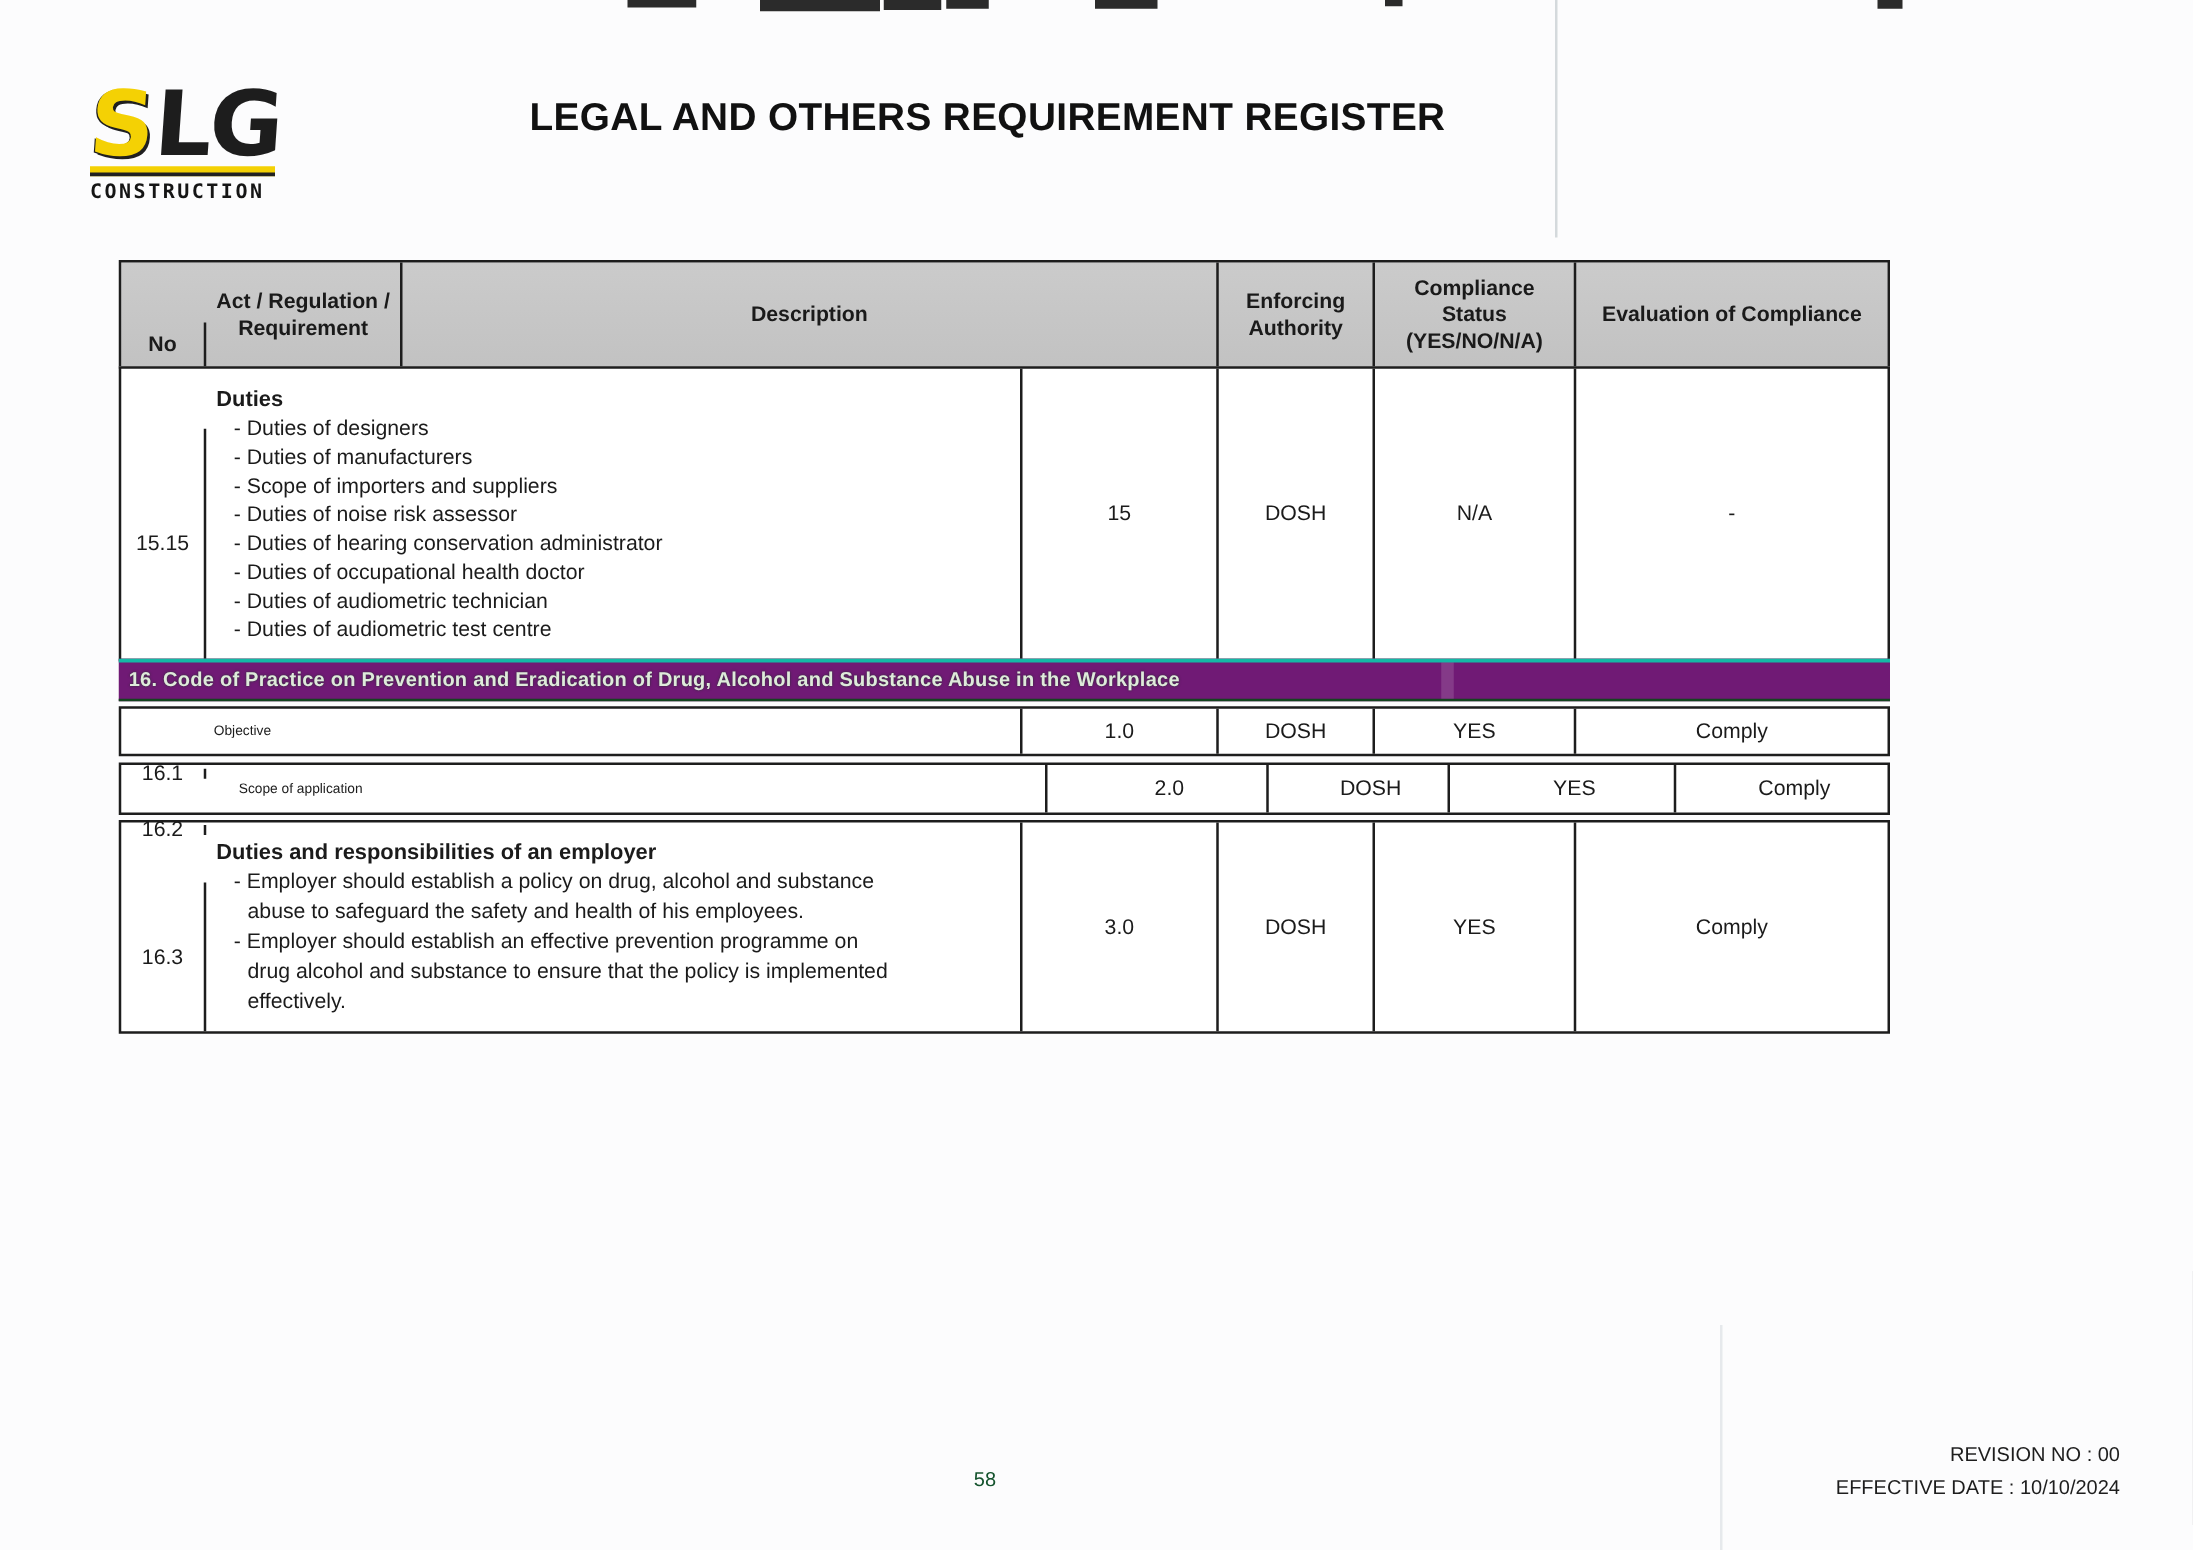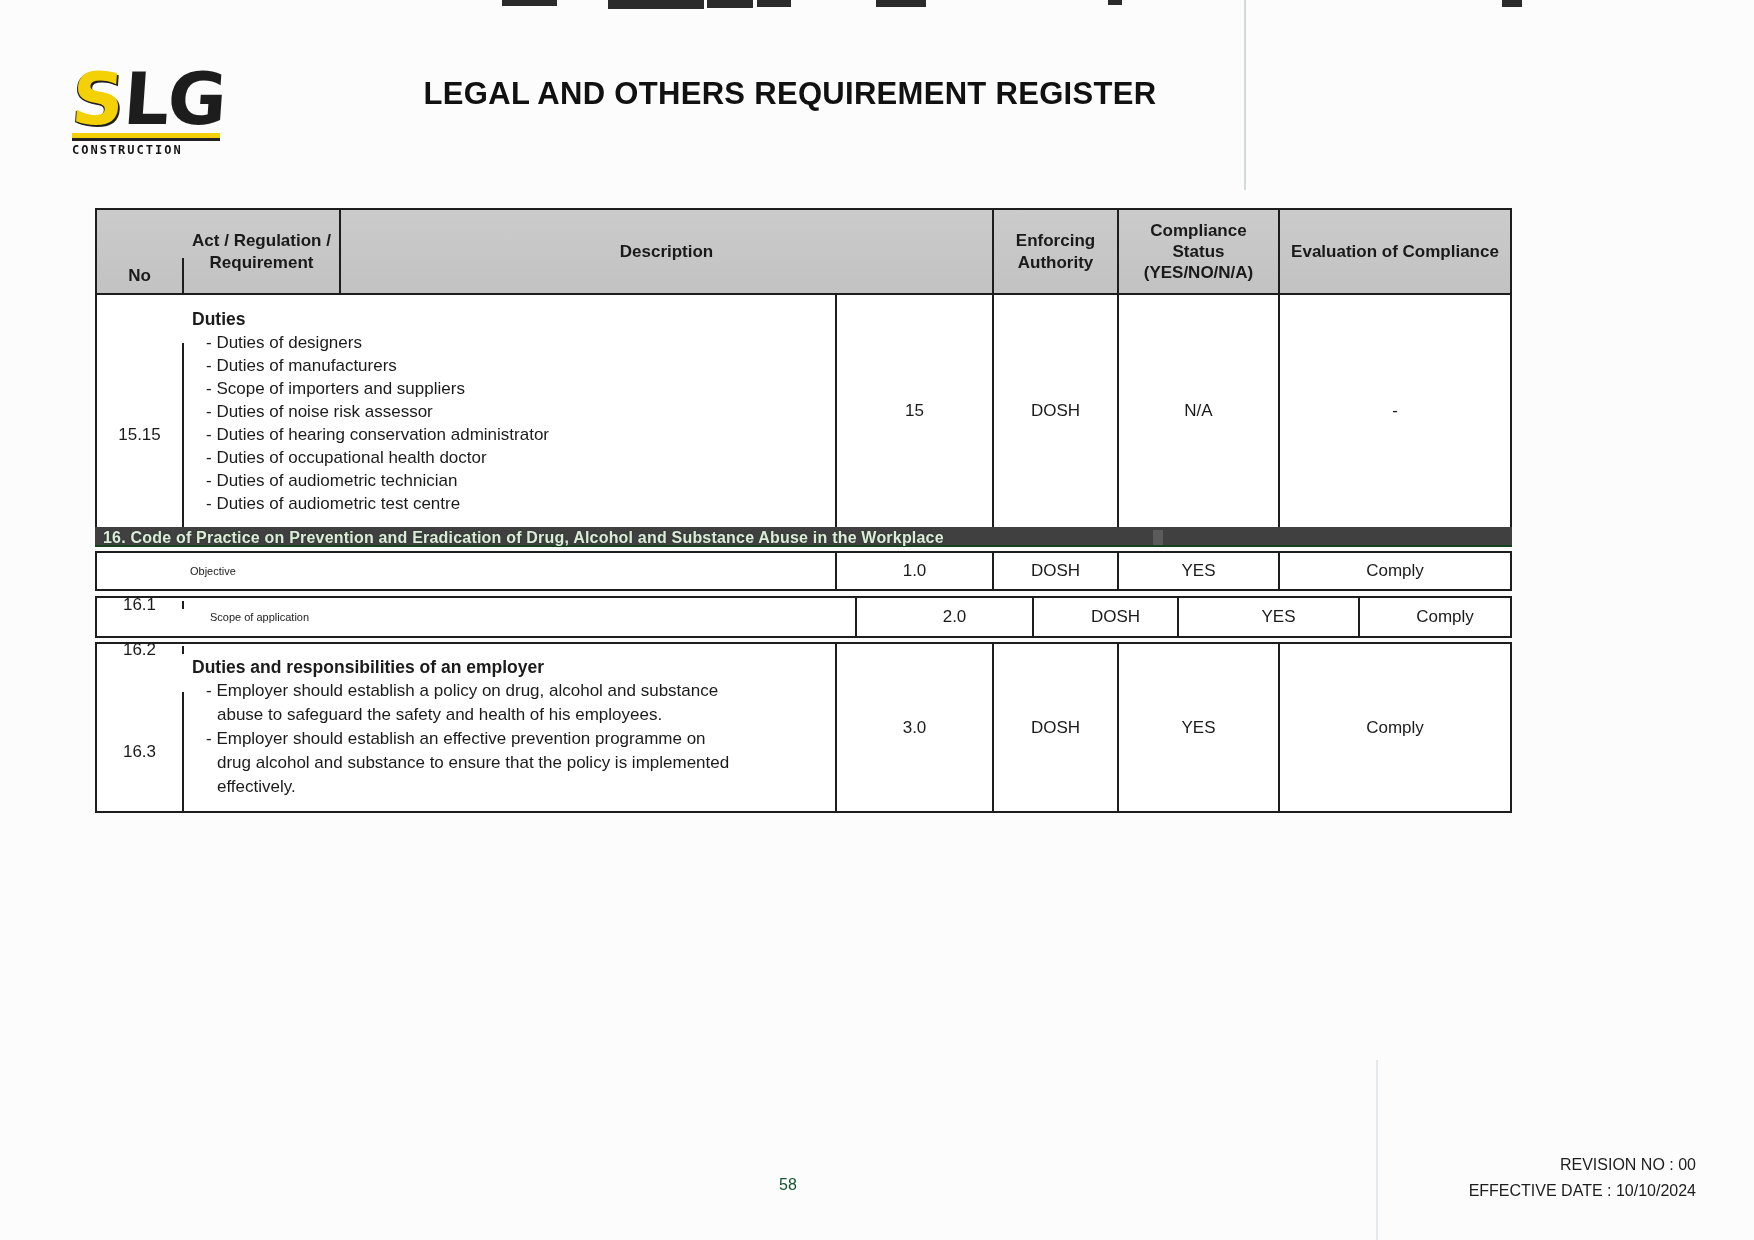--- a/index.html
+++ b/index.html
@@ -16,51 +16,51 @@
   
   .artifact { position:absolute; background:#2b2b2b; }
   .vline { position:absolute; width:2px; background:#d4d9dc; }
 
   
   .logo { position:absolute; left:72px; top:66px; width:190px; }
   .logo-mark { display:flex; align-items:flex-end; font-family:"DejaVu Sans", sans-serif; font-weight:700; font-size:72px; line-height:0.92; transform:skewX(-4deg); }
   .logo-s { color:#f4d104; text-shadow:2px 2px 0 #1f1f1f, -1px 1px 0 #1f1f1f; }
   .logo-lg { color:#1d1d1d; letter-spacing:-2px; }
   .logo-underbar { width:148px; height:8px; background:#f4d104; border-bottom:3px solid #222; margin-top:1px; }
-  .logo-sub { margin-top:2px; font-family:"DejaVu Sans Mono", monospace; font-weight:700; font-size:12px; letter-spacing:2px; color:#151515; }
+  .logo-sub { margin-top:2px; font-family:"DejaVu Sans Mono", monospace; font-weight:700; font-size:16px; letter-spacing:2px; color:#151515; }
 
   
   .title {
     position:absolute; left:0; top:76px; width:1580px;
     text-align:center; font-size:31px; font-weight:600; letter-spacing:0.3px; color:#111;
   }
 
   
   .reg-table { position:absolute; left:95px; top:208px; width:1417px; }
   .trow { display:flex; border:2px solid #1d1d1d; background:#fff; align-items:stretch; }
   .trow + .trow { margin-top:-2px; }
   .cell { border-right:2px solid #1d1d1d; display:flex; align-items:center; justify-content:center; text-align:center; font-size:17px; padding:4px 6px; }
   .cell:last-child { border-right:none; }
-  .c-no   { width:87px;  flex:none;margin-top:48px; }
+  .c-no   { width:68px;  flex:none;margin-top:48px; }
   .c-desc { width:653px; flex:none; justify-content:flex-start; text-align:left; align-items:center; }
   .c-act  { width:157px; flex:none; }
   .c-enf  { width:125px; flex:none; }
   .c-comp { width:161px; flex:none; }
   .c-eval { flex:1; }
 
   .thead { height:87px; background:linear-gradient(180deg,#cbcbcb,#c2c2c2); }
   .thead .cell { font-weight:700; font-size:17px; line-height:1.25; color:#1a1a1a; }
 
   .row-tall { min-height:236px; }
   .desc-block { padding:8px 2px; width:100%; }
   .desc-title { font-weight:700; font-size:17.5px; line-height:23px; }
   .desc-item { margin-left:14px; font-size:17px; line-height:23px; padding-left:11px; text-indent:-11px; }
   .desc-item.narrow { max-width:532px; line-height:24px; }
 
-  .section-row { height:20px; background:#404040; border:none; border-top:3px solid #404040; border-bottom:2px solid #14441f; display:flex; align-items:center; margin-top:-2px; position:relative; }
+  .section-row { height:34px; background:#701a75; border:none; border-top:3px solid #14b8a6; border-bottom:2px solid #14441f; display:flex; align-items:center; margin-top:-2px; position:relative; }
   .section-row .section-label {
     padding-left:8px; font-size:16px; font-weight:700; color:#dfeadb;
     text-shadow:0 0 2px rgba(16,60,28,0.8); letter-spacing:0.2px; width:100%;
   }
   .section-streak { position:absolute; left:1058px; top:0; width:10px; height:100%; background:rgba(255,255,255,0.14); }
 
   .row-single { height:40px; }
   .gap4 { margin-top:4px !important; }
   .gap5 { margin-top:5px !important;gap:20px; }
   .row-163 { min-height:163px; }

